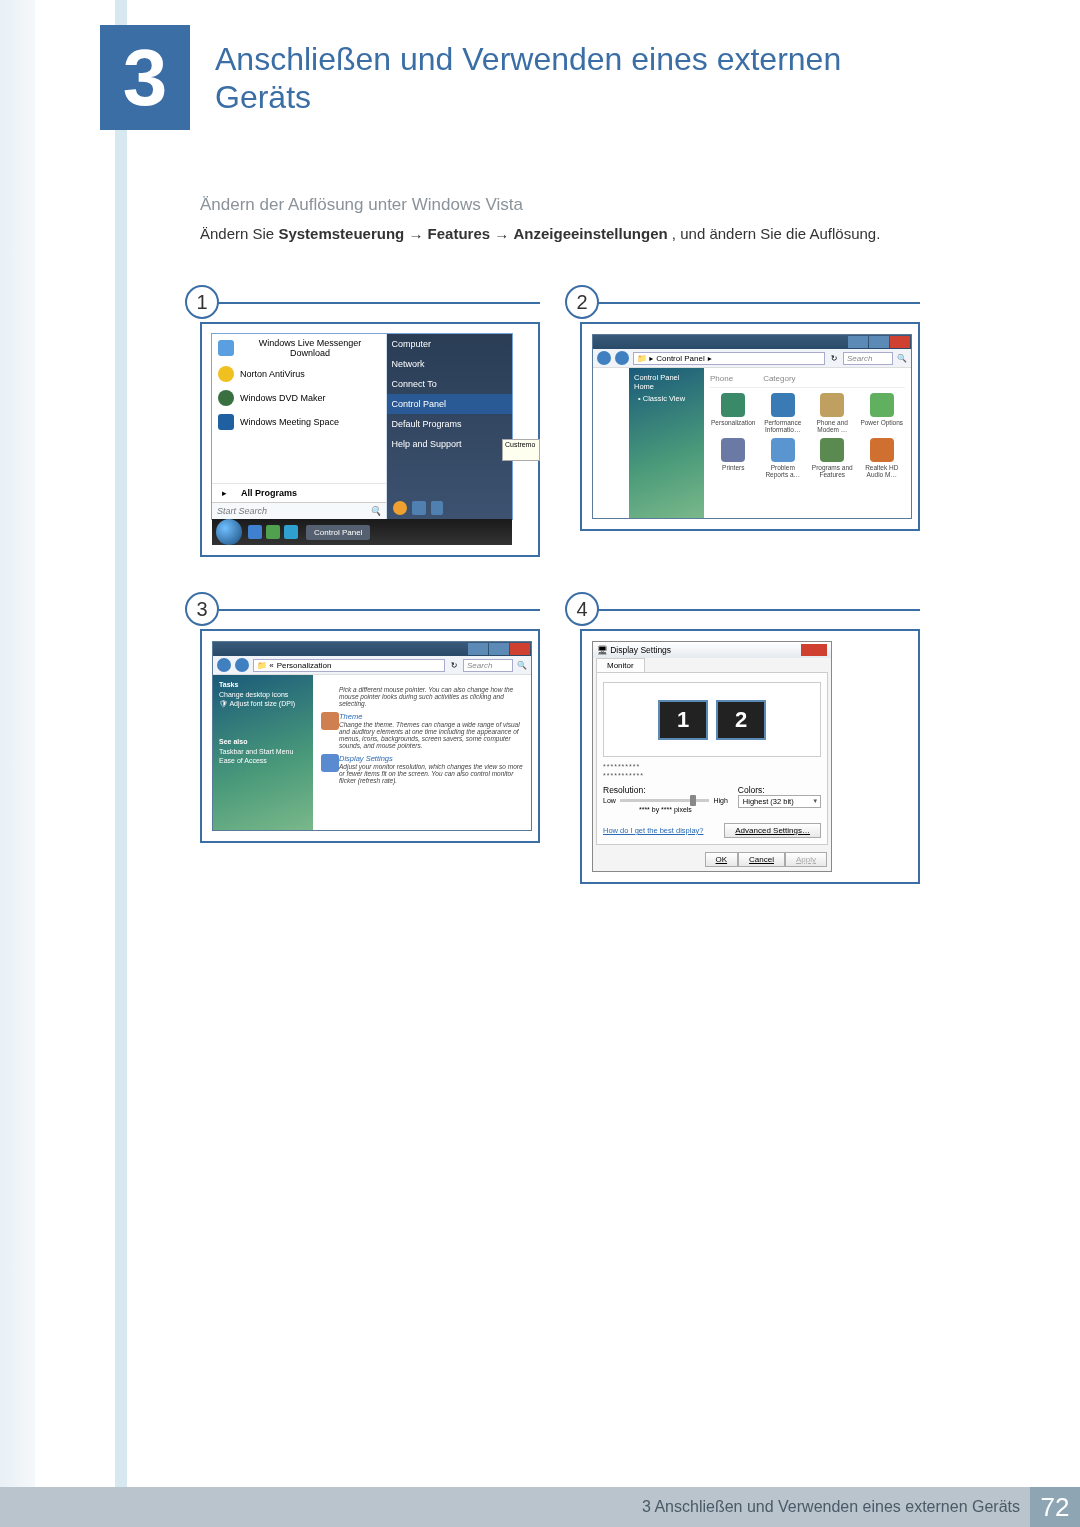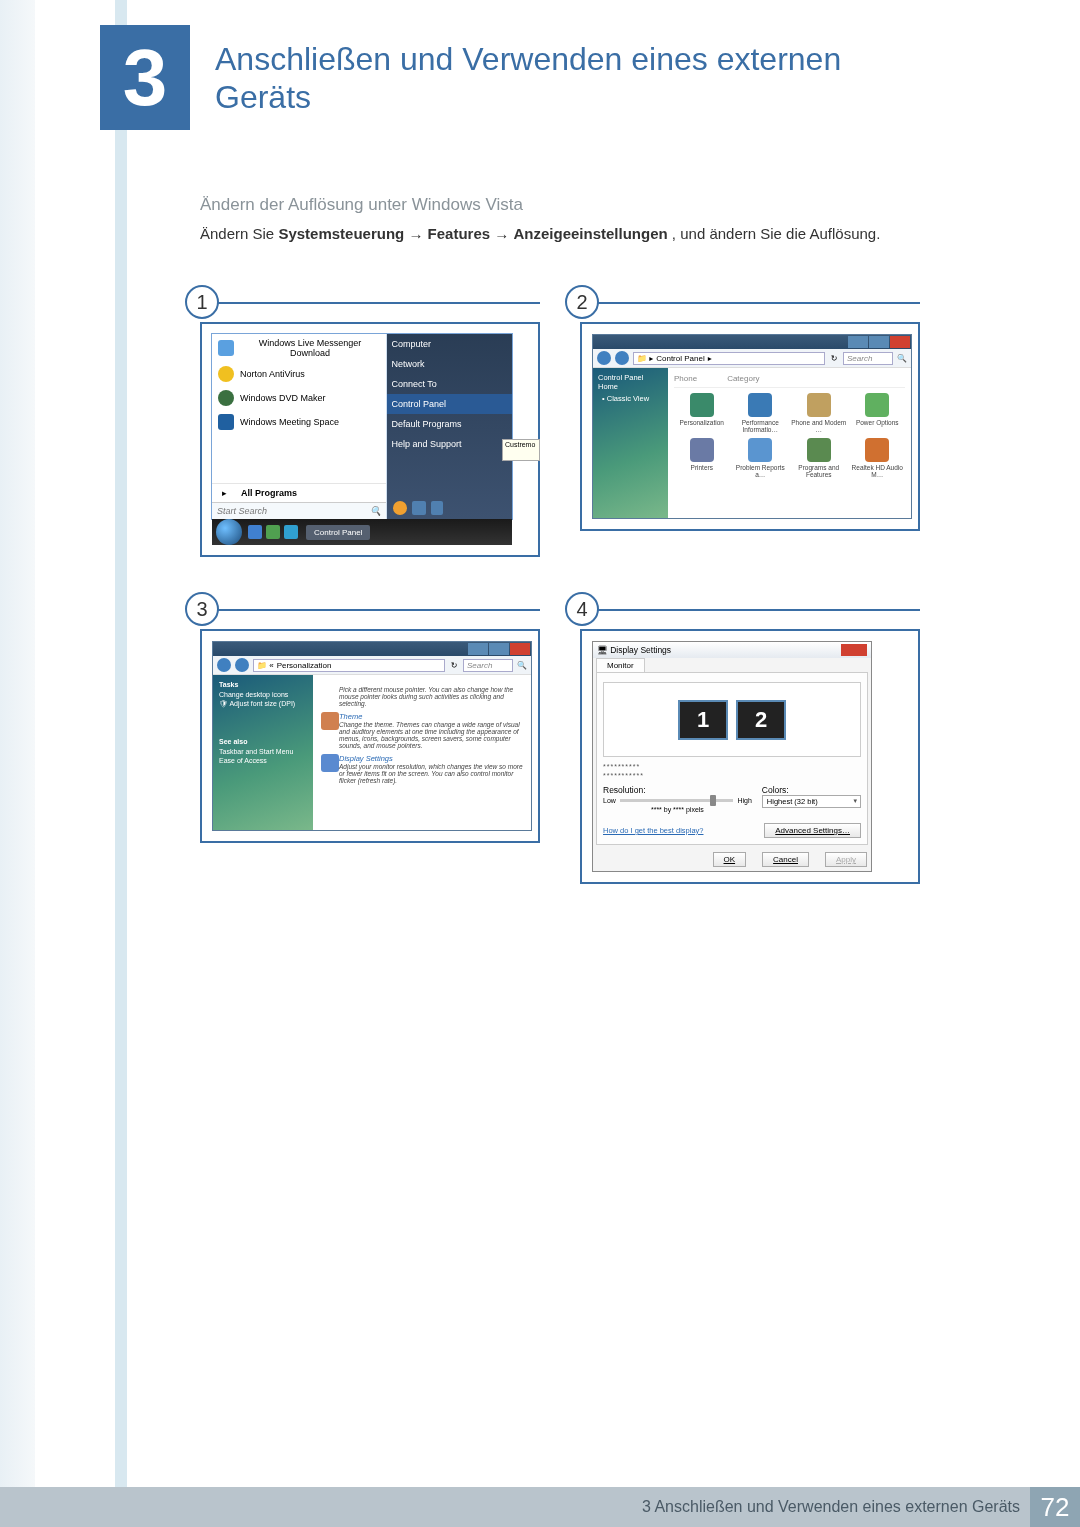--- a/index.html
+++ b/index.html
@@ -204,21 +204,21 @@
   }
   .nav-btn { width: 14px; height: 14px; background: #4080c0; border-radius: 50%; }
   .addr-box {
     flex: 1; background: #fff; border: 1px solid #aac;
     padding: 1px 3px; display: flex; align-items: center; gap: 3px;
   }
   .search-box {
     width: 50px; background: #fff; border: 1px solid #aac;
     padding: 1px 3px; color: #888; font-style: italic;
   }
-  .cp-body { display: flex; height: 150px; }
+  .cp-body { display: flex; height: 150px; margin-left: 36px; }
   .cp-side {
     width: 75px;
     background: linear-gradient(160deg, #1a5a7a, #4a9a7a 60%, #7ab88a);
     color: #fff;
     padding: 5px;
   }
   .cp-side-title { font-size: 7.5px; margin-bottom: 3px; }
   .cp-main {
     flex: 1; padding: 4px 6px;
     position: relative;
@@ -258,21 +258,21 @@
     flex: 1; padding: 6px 8px;
     font-size: 6.5px;
     color: #444;
     overflow: hidden;
   }
   .pers-entry { display: flex; gap: 0; margin: 5px 0; font-style: italic; }
   .pers-entry-icon { width: 18px; height: 18px; flex-shrink: 0; border-radius: 3px; }
   .pers-entry .t { color: #2a6ab5; font-size: 7.5px; }
   
   .ds-window {
-    width: 280px;
+    width: 240px;
     background: #f4f4f4;
     border: 1px solid #888;
     font-size: 8.5px;
   }
   .ds-title {
     display: flex; justify-content: space-between; align-items: center;
     padding: 2px 4px;
     background: linear-gradient(#fff, #e5eaf0);
   }
   .ds-close { width: 26px; height: 12px; background: #d04030; }
@@ -323,21 +323,21 @@
   .ds-select::after { content: "▾"; position: absolute; right: 3px; top: 1px; font-size: 7px; color: #555; }
   .ds-link { color: #2a6ab5; text-decoration: underline; font-size: 7.5px; }
   .ds-btn {
     border: 1px solid #aaa;
     background: linear-gradient(#fff, #e8e8e8);
     padding: 2px 10px;
     font-size: 8px;
     text-decoration: underline;
   }
   .ds-btn-row {
-    display: flex; justify-content: flex-end; gap: 16px;
+    display: flex; justify-content: flex-end; gap: 0;
     padding: 4px;
   }
   .ds-btn.disabled { color: #aaa; }
   
   .footer {
     position: absolute;
     bottom: 0; left: 0;
     width: 1080px; height: 40px;
     background: #b9c4cc;
     display: flex;

